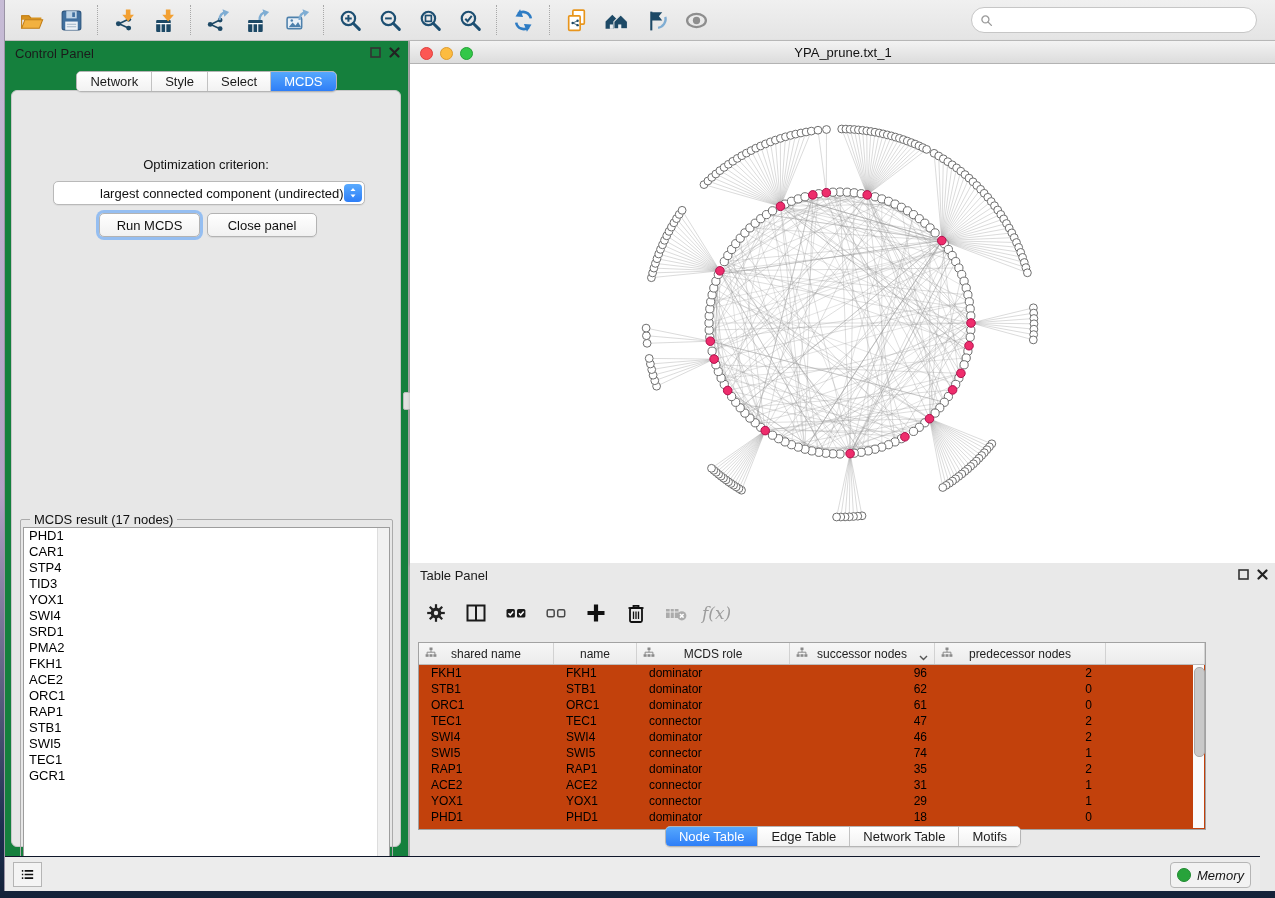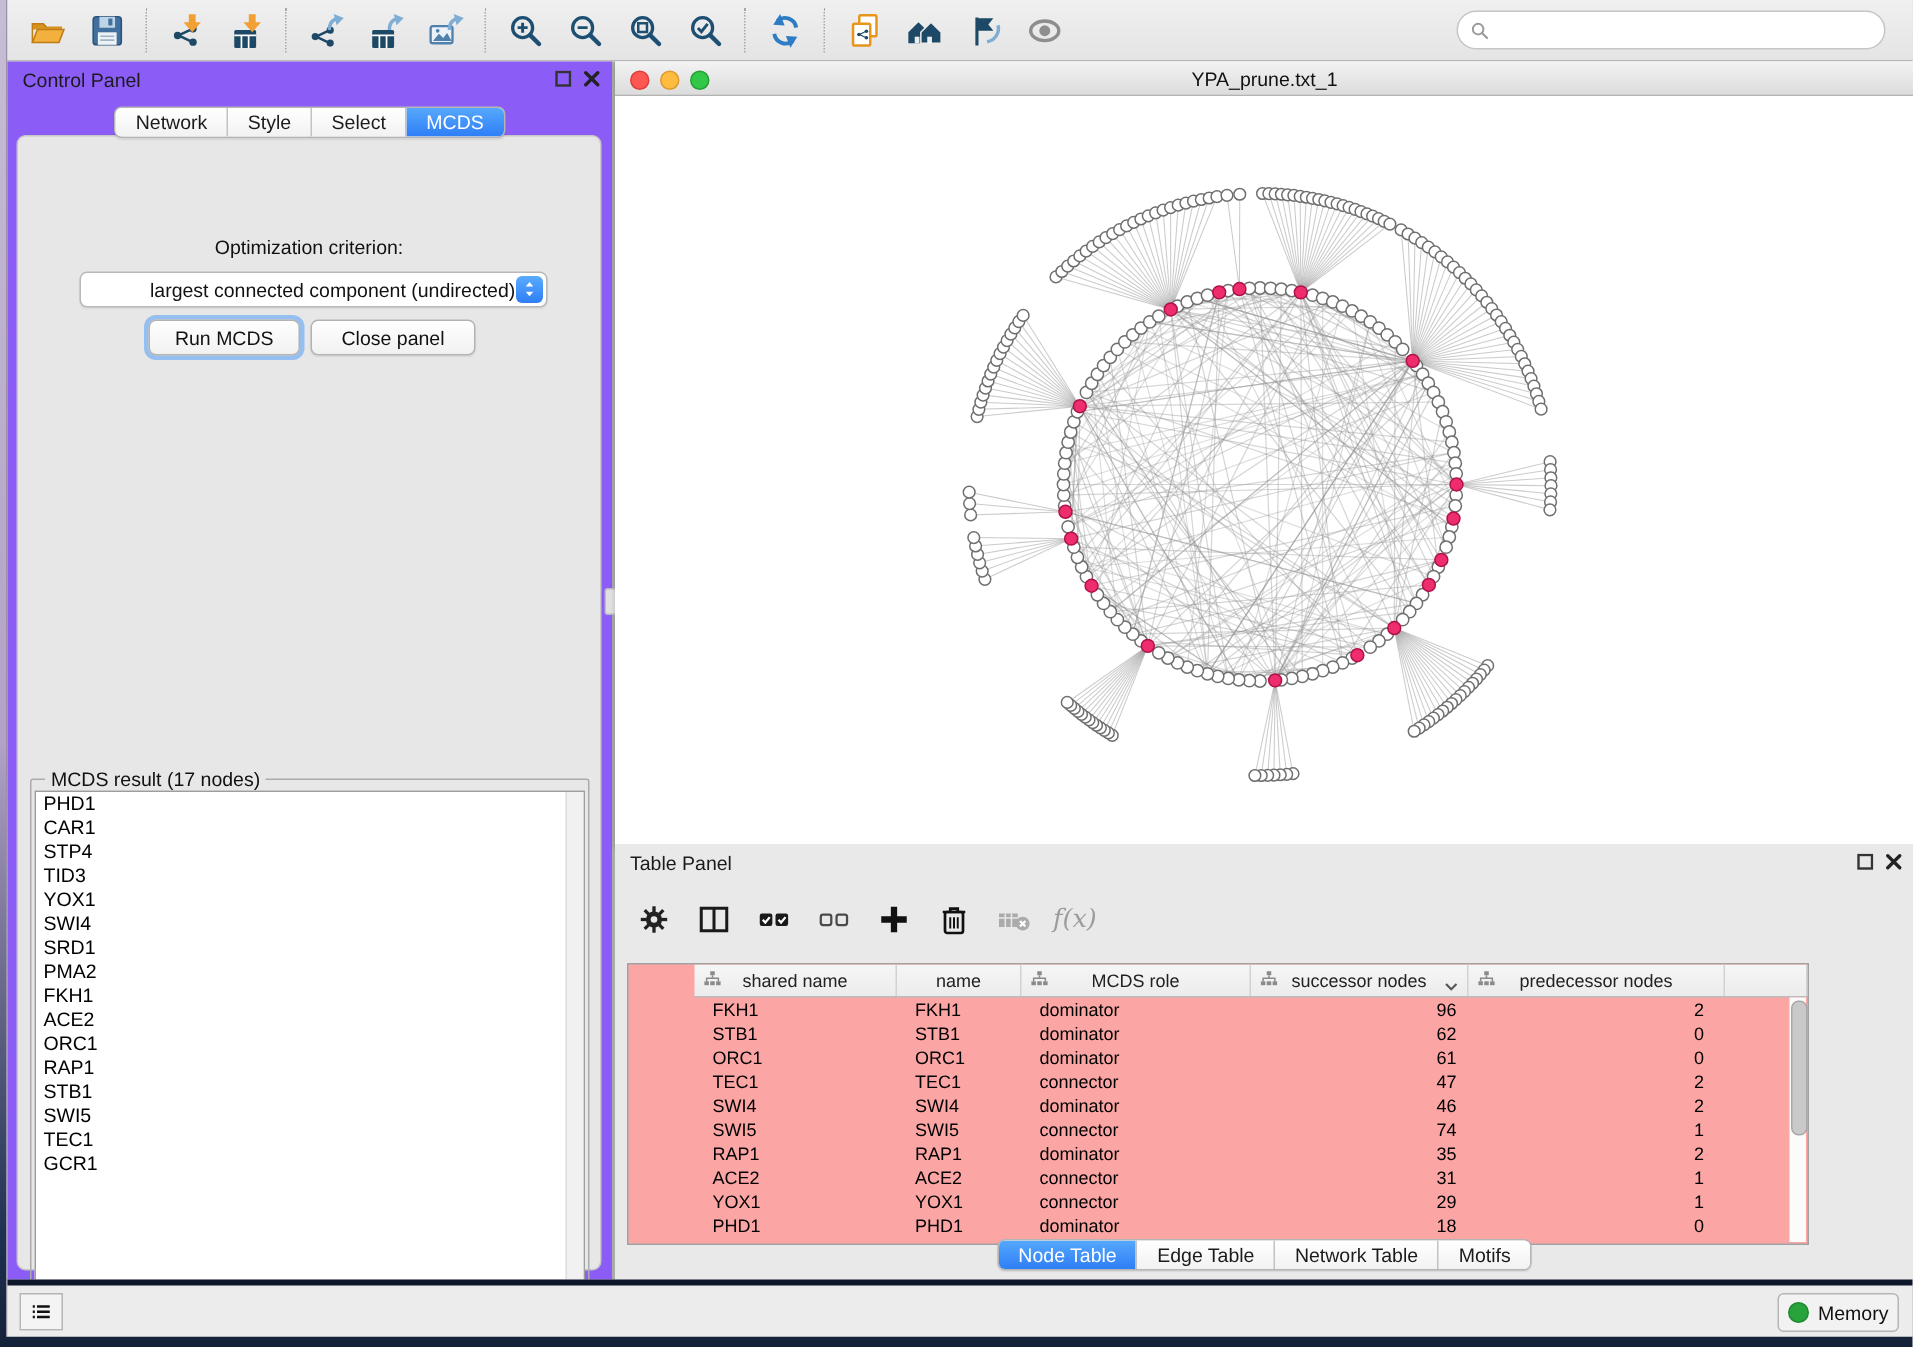--- a/index.html
+++ b/index.html
@@ -13,21 +13,21 @@
     border-bottom:1px solid #bdbdbd;display:flex;align-items:center;}
   .tb-group{display:flex;align-items:center;height:30px;padding:0 6px;}
   .tb-group + .tb-group{border-left:1px dotted #a8a8a8;}
   .tb-btn{width:40px;height:30px;display:flex;align-items:center;justify-content:center;border-radius:4px;}
   .tb-btn svg{width:25px;height:25px;}
   #search-wrap{margin-left:auto;margin-right:18px;display:flex;align-items:center;
     width:268px;height:24px;background:#fff;border:1px solid #c6c6c6;border-radius:13px;padding:0 8px;}
   #search-wrap svg{width:13px;height:13px;margin-right:5px;flex:none;}
   #search-input{border:none;outline:none;flex:1;font-size:12px;background:transparent;}
   
-  #control-panel{position:absolute;left:0;top:41px;width:403px;bottom:34px;background:#8b5cf6;}
+  #control-panel{position:absolute;left:0;top:41px;width:403px;bottom:34px;background:#15803d;}
   .panel-titlebar{position:relative;height:26px;}
   .panel-title{position:absolute;left:10px;top:5px;font-size:13px;color:#1b1b1b;}
   .panel-icons{position:absolute;right:8px;top:6px;display:flex;gap:8px;align-items:center;}
   .panel-icons svg{width:11px;height:11px;}
   #cp-tabs-row{position:absolute;left:0;top:30px;width:100%;display:flex;justify-content:center;z-index:3;}
   .segmented{display:inline-flex;background:#fff;border:1px solid #b5b5b5;border-radius:5px;overflow:hidden;
     box-shadow:0 1px 1px rgba(0,0,0,.08);text-align:center;}
   .segment{font-size:13px;color:#1b1b1b;padding:2px 13px;background:linear-gradient(#ffffff,#f2f2f2);cursor:default;}
   .segment + .segment{border-left:1px solid #c2c2c2;}
   .segment.active{background:linear-gradient(#56a8fd,#2e7ef7);color:#fff;}
@@ -64,35 +64,35 @@
   #tl-yellow{left:30px;background:#fdbc40;border:0.5px solid #de9b2d;}
   #tl-green{left:50px;background:#33c748;border:0.5px solid #23a135;}
   #net-title{position:absolute;left:0;right:0;top:4px;text-align:center;font-size:13px;color:#111;}
   #graph-wrap{position:absolute;left:0;top:23px;right:0;bottom:0;background:#fff;}
   
   #table-panel{position:absolute;left:405px;top:563px;width:866px;bottom:34px;background:#e9e9e9;}
   #tp-toolbar{position:absolute;left:8px;top:28px;right:8px;height:44px;display:flex;align-items:center;gap:4px;}
   .tp-btn{width:36px;height:34px;display:flex;align-items:center;justify-content:center;}
   .tp-btn svg{width:24px;height:24px;}
   #fx-label{font-family:"DejaVu Serif",serif;font-style:italic;font-size:17px;color:#9c9c9c;padding-left:4px;}
-  #table-box{position:absolute;left:8px;top:79px;width:788px;height:188px;background:#fca5a5;border:1px solid #a2a2a2;
-    box-sizing:border-box;overflow:hidden;padding-left:44px;}
+  #table-box{position:absolute;left:8px;top:79px;width:788px;height:188px;background:#c2410c;border:1px solid #a2a2a2;
+    box-sizing:border-box;overflow:hidden;}
   #table-header{display:flex;height:21px;background:linear-gradient(#f6f6f6,#ececec);border-bottom:1px solid #bcbcbc;}
   .th{position:relative;display:flex;align-items:center;justify-content:center;font-size:12px;color:#222;
     border-right:1px solid #d2d2d2;box-sizing:border-box;flex:none;}
   .th .col-icon{position:absolute;left:6px;top:4px;}
   .th .sort-caret{position:absolute;right:6px;top:7px;}
   .tr{display:flex;height:16px;align-items:center;}
   .td{flex:none;font-size:12px;color:#000;box-sizing:border-box;white-space:nowrap;overflow:hidden;}
   #table-scrollbar{position:absolute;top:22px;right:1px;width:11px;bottom:1px;background:#fbfbfb;}
   #table-thumb{position:absolute;top:2px;left:1px;width:9px;height:88px;background:#c9c9c9;
     border:1px solid #a9a9a9;border-radius:5px;}
   #tp-tabs-row{position:absolute;left:0;bottom:10px;width:100%;display:flex;justify-content:center;}
   
-  #status-bar{position:absolute;left:0;right:0;bottom:0;height:34px;background:#ececec;border-top:4px solid #0f172a;}
+  #status-bar{position:absolute;left:0;right:15px;bottom:0;height:34px;background:#ececec;border-top:1px solid #0f172a;font-style:italic;}
   #status-list-btn{position:absolute;left:8px;top:5px;width:27px;height:23px;background:#f4f4f4;
     border:1px solid #b5b5b5;display:flex;align-items:center;justify-content:center;}
   #status-list-btn svg{width:17px;height:17px;}
   #memory-btn{position:absolute;right:9px;top:5px;width:79px;height:24px;border:1px solid #b5b5b5;border-radius:4px;
     background:#f2f2f2;display:flex;align-items:center;justify-content:center;gap:6px;font-size:13px;color:#111;}
   #memory-dot{width:12px;height:12px;border-radius:50%;background:#28a33b;border:1px solid #1f8a30;}
 </style>
 </head>
 <body>
 

